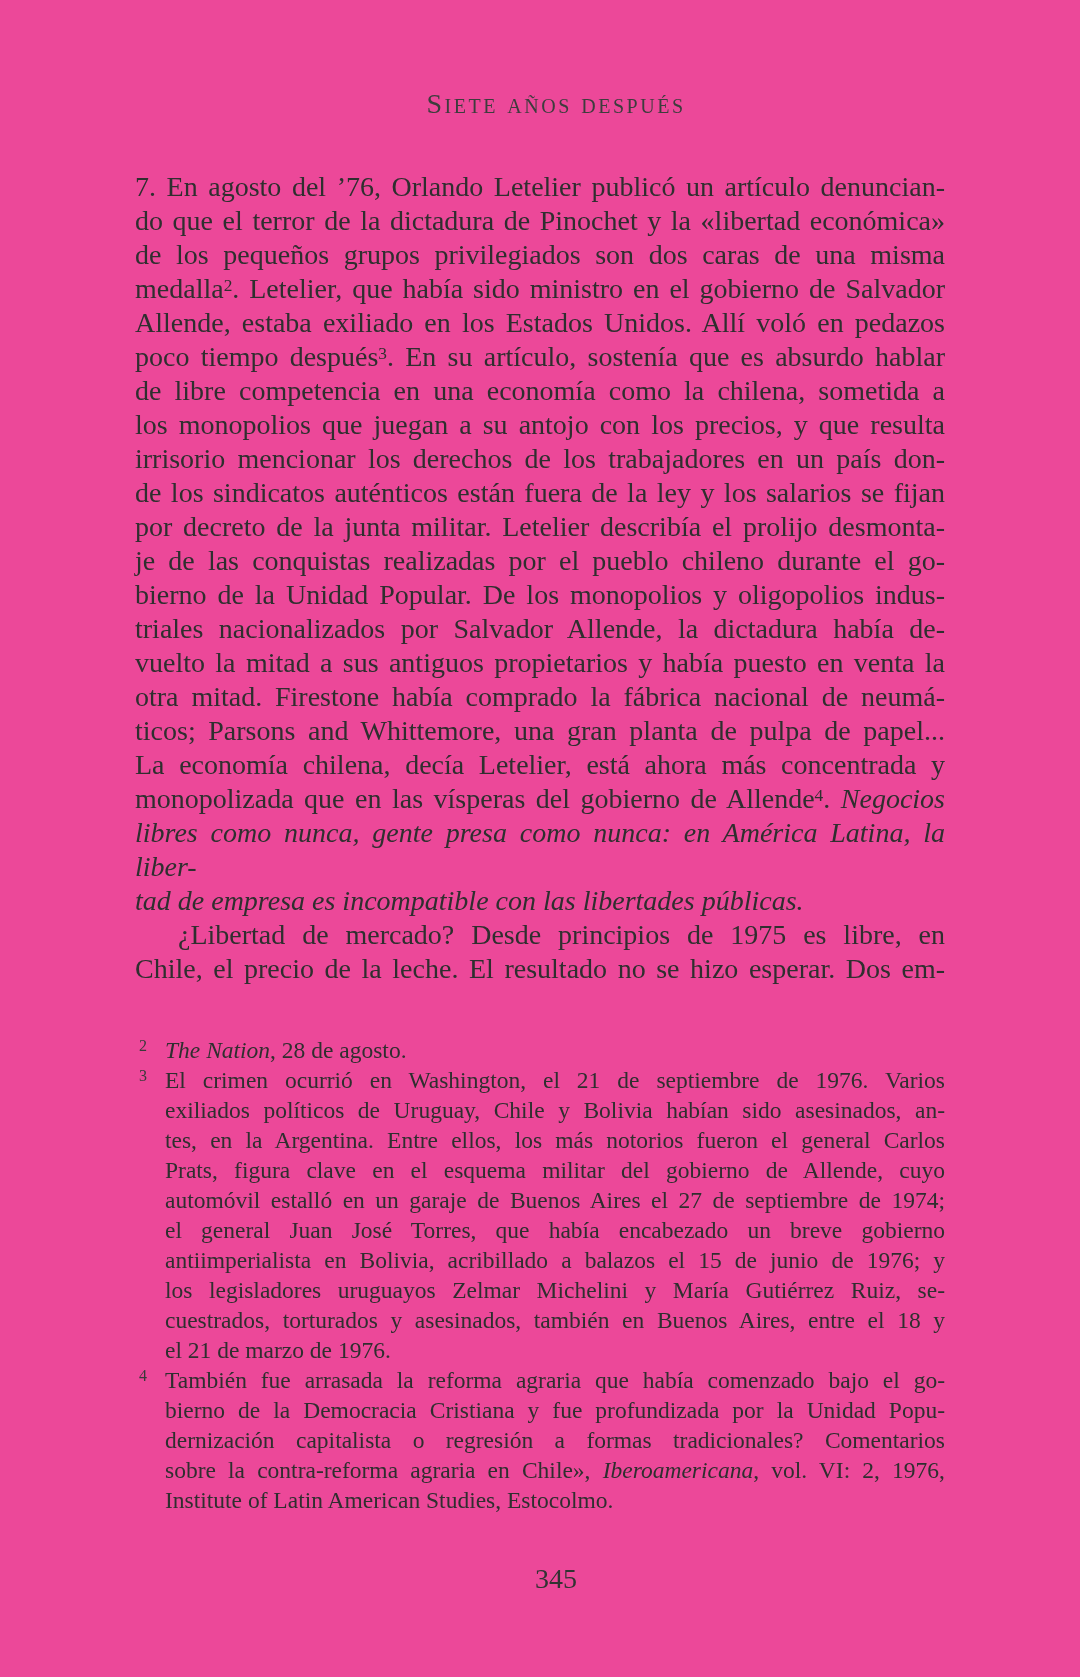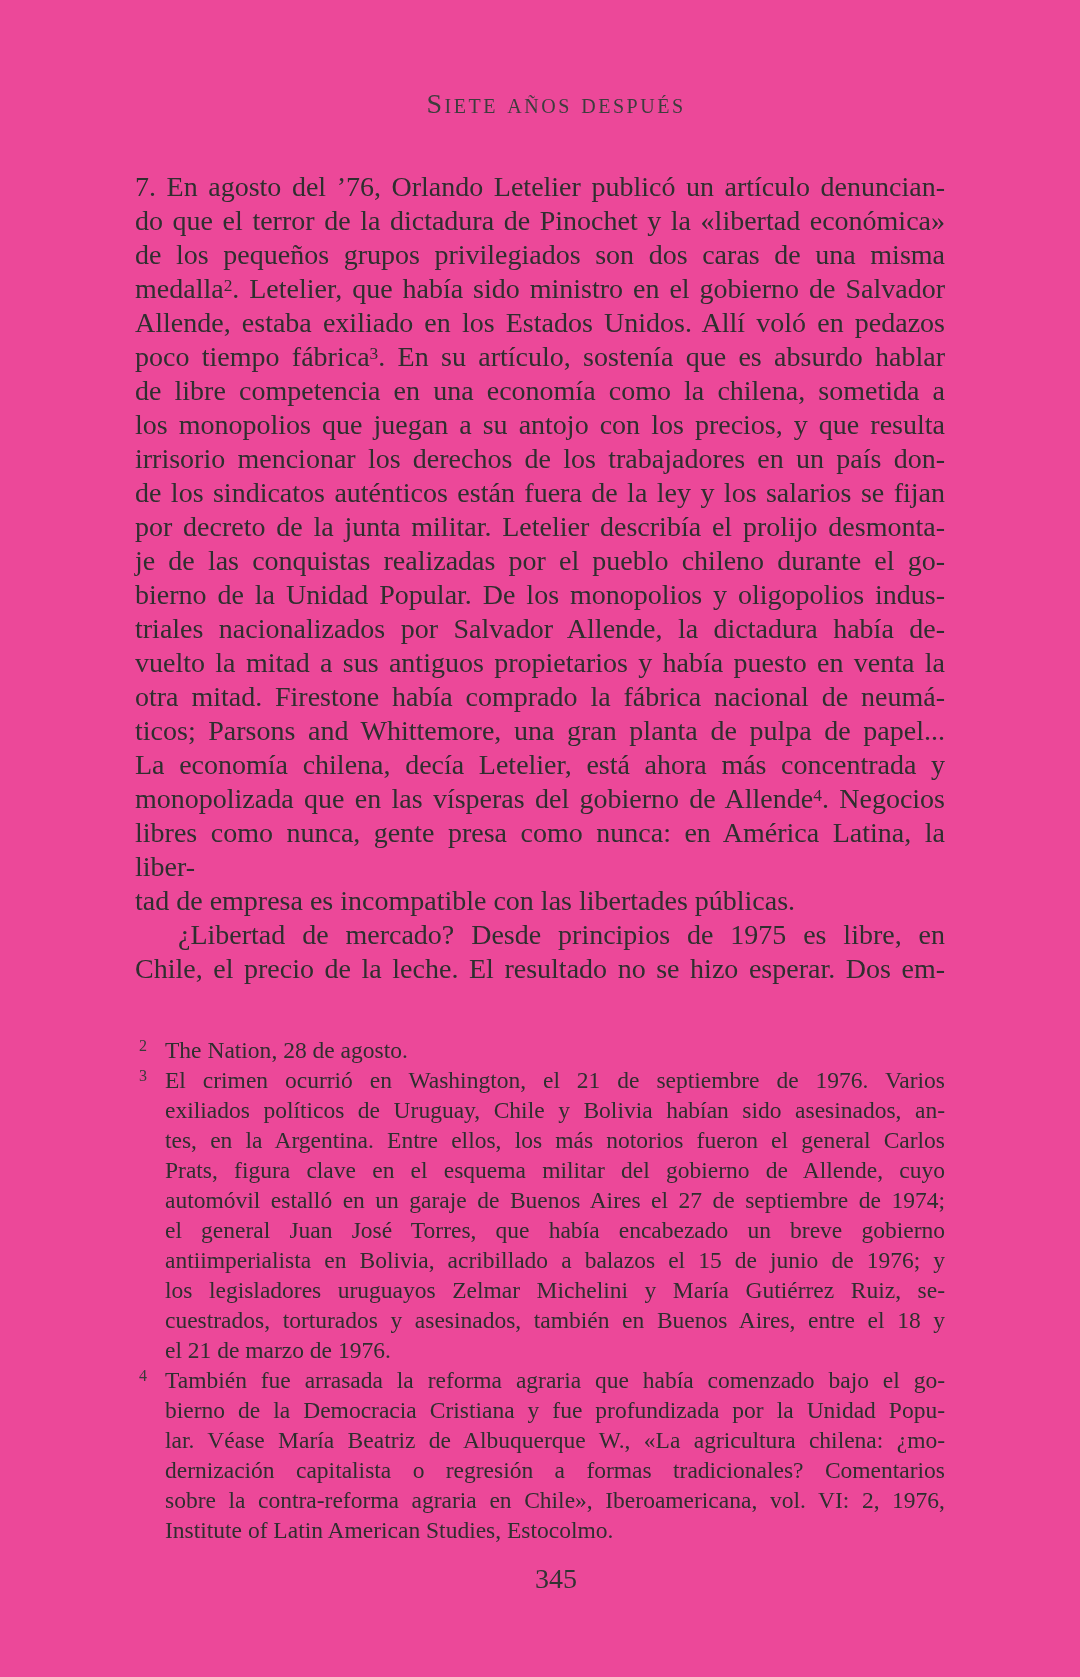--- a/index.html
+++ b/index.html
@@ -41,20 +41,21 @@
     text-align-last: justify;
     white-space: normal;
   }
   .jline.last {
     text-align-last: left;
   }
   .jline.indent {
     padding-left: 43px;
   }
   .it {
+    font-style: italic;
   }
   .sup {
     font-size: 0.62em;
     line-height: 0;
     position: relative;
     top: -0.42em;
   }
   .footnotes {
     position: absolute;
     left: 135px;
@@ -92,21 +93,21 @@
 <div class="page">
 
   <div class="running-header">Siete años después</div>
 
   <div class="body-text">
     <div class="jline">7. En agosto del ’76, Orlando Letelier publicó un artículo denuncian-</div>
     <div class="jline">do que el terror de la dictadura de Pinochet y la «libertad económica»</div>
     <div class="jline">de los pequeños grupos privilegiados son dos caras de una misma</div>
     <div class="jline"><span>medalla</span><span class="sup">2</span><span>. Letelier, que había sido ministro en el gobierno de Salvador</span></div>
     <div class="jline">Allende, estaba exiliado en los Estados Unidos. Allí voló en pedazos</div>
-    <div class="jline"><span>poco tiempo fábrica</span><span class="sup">3</span><span>. En su artículo, sostenía que es absurdo hablar</span></div>
+    <div class="jline"><span>poco tiempo después</span><span class="sup">3</span><span>. En su artículo, sostenía que es absurdo hablar</span></div>
     <div class="jline">de libre competencia en una economía como la chilena, sometida a</div>
     <div class="jline">los monopolios que juegan a su antojo con los precios, y que resulta</div>
     <div class="jline">irrisorio mencionar los derechos de los trabajadores en un país don-</div>
     <div class="jline">de los sindicatos auténticos están fuera de la ley y los salarios se fijan</div>
     <div class="jline">por decreto de la junta militar. Letelier describía el prolijo desmonta-</div>
     <div class="jline">je de las conquistas realizadas por el pueblo chileno durante el go-</div>
     <div class="jline">bierno de la Unidad Popular. De los monopolios y oligopolios indus-</div>
     <div class="jline">triales nacionalizados por Salvador Allende, la dictadura había de-</div>
     <div class="jline">vuelto la mitad a sus antiguos propietarios y había puesto en venta la</div>
     <div class="jline">otra mitad. Firestone había comprado la fábrica nacional de neumá-</div>
@@ -142,21 +143,20 @@
         <div class="jline">cuestrados, torturados y asesinados, también en Buenos Aires, entre el 18 y</div>
         <div class="jline last">el 21 de marzo de 1976.</div>
       </div>
     </div>
 
     <div class="footnote">
       <span class="fn-num">4</span>
       <div class="fn-body">
         <div class="jline">También fue arrasada la reforma agraria que había comenzado bajo el go-</div>
         <div class="jline">bierno de la Democracia Cristiana y fue profundizada por la Unidad Popu-</div>
-        <div class="jline">lar. Véase María Beatriz de Albuquerque W., «La agricultura chilena: ¿mo-</div>
         <div class="jline">dernización capitalista o regresión a formas tradicionales? Comentarios</div>
         <div class="jline"><span>sobre la contra-reforma agraria en Chile», </span><span class="it">Iberoamericana</span><span>, vol. VI: 2, 1976,</span></div>
         <div class="jline last">Institute of Latin American Studies, Estocolmo.</div>
       </div>
     </div>
 
   </div>
 
   <div class="page-number">345</div>
 

